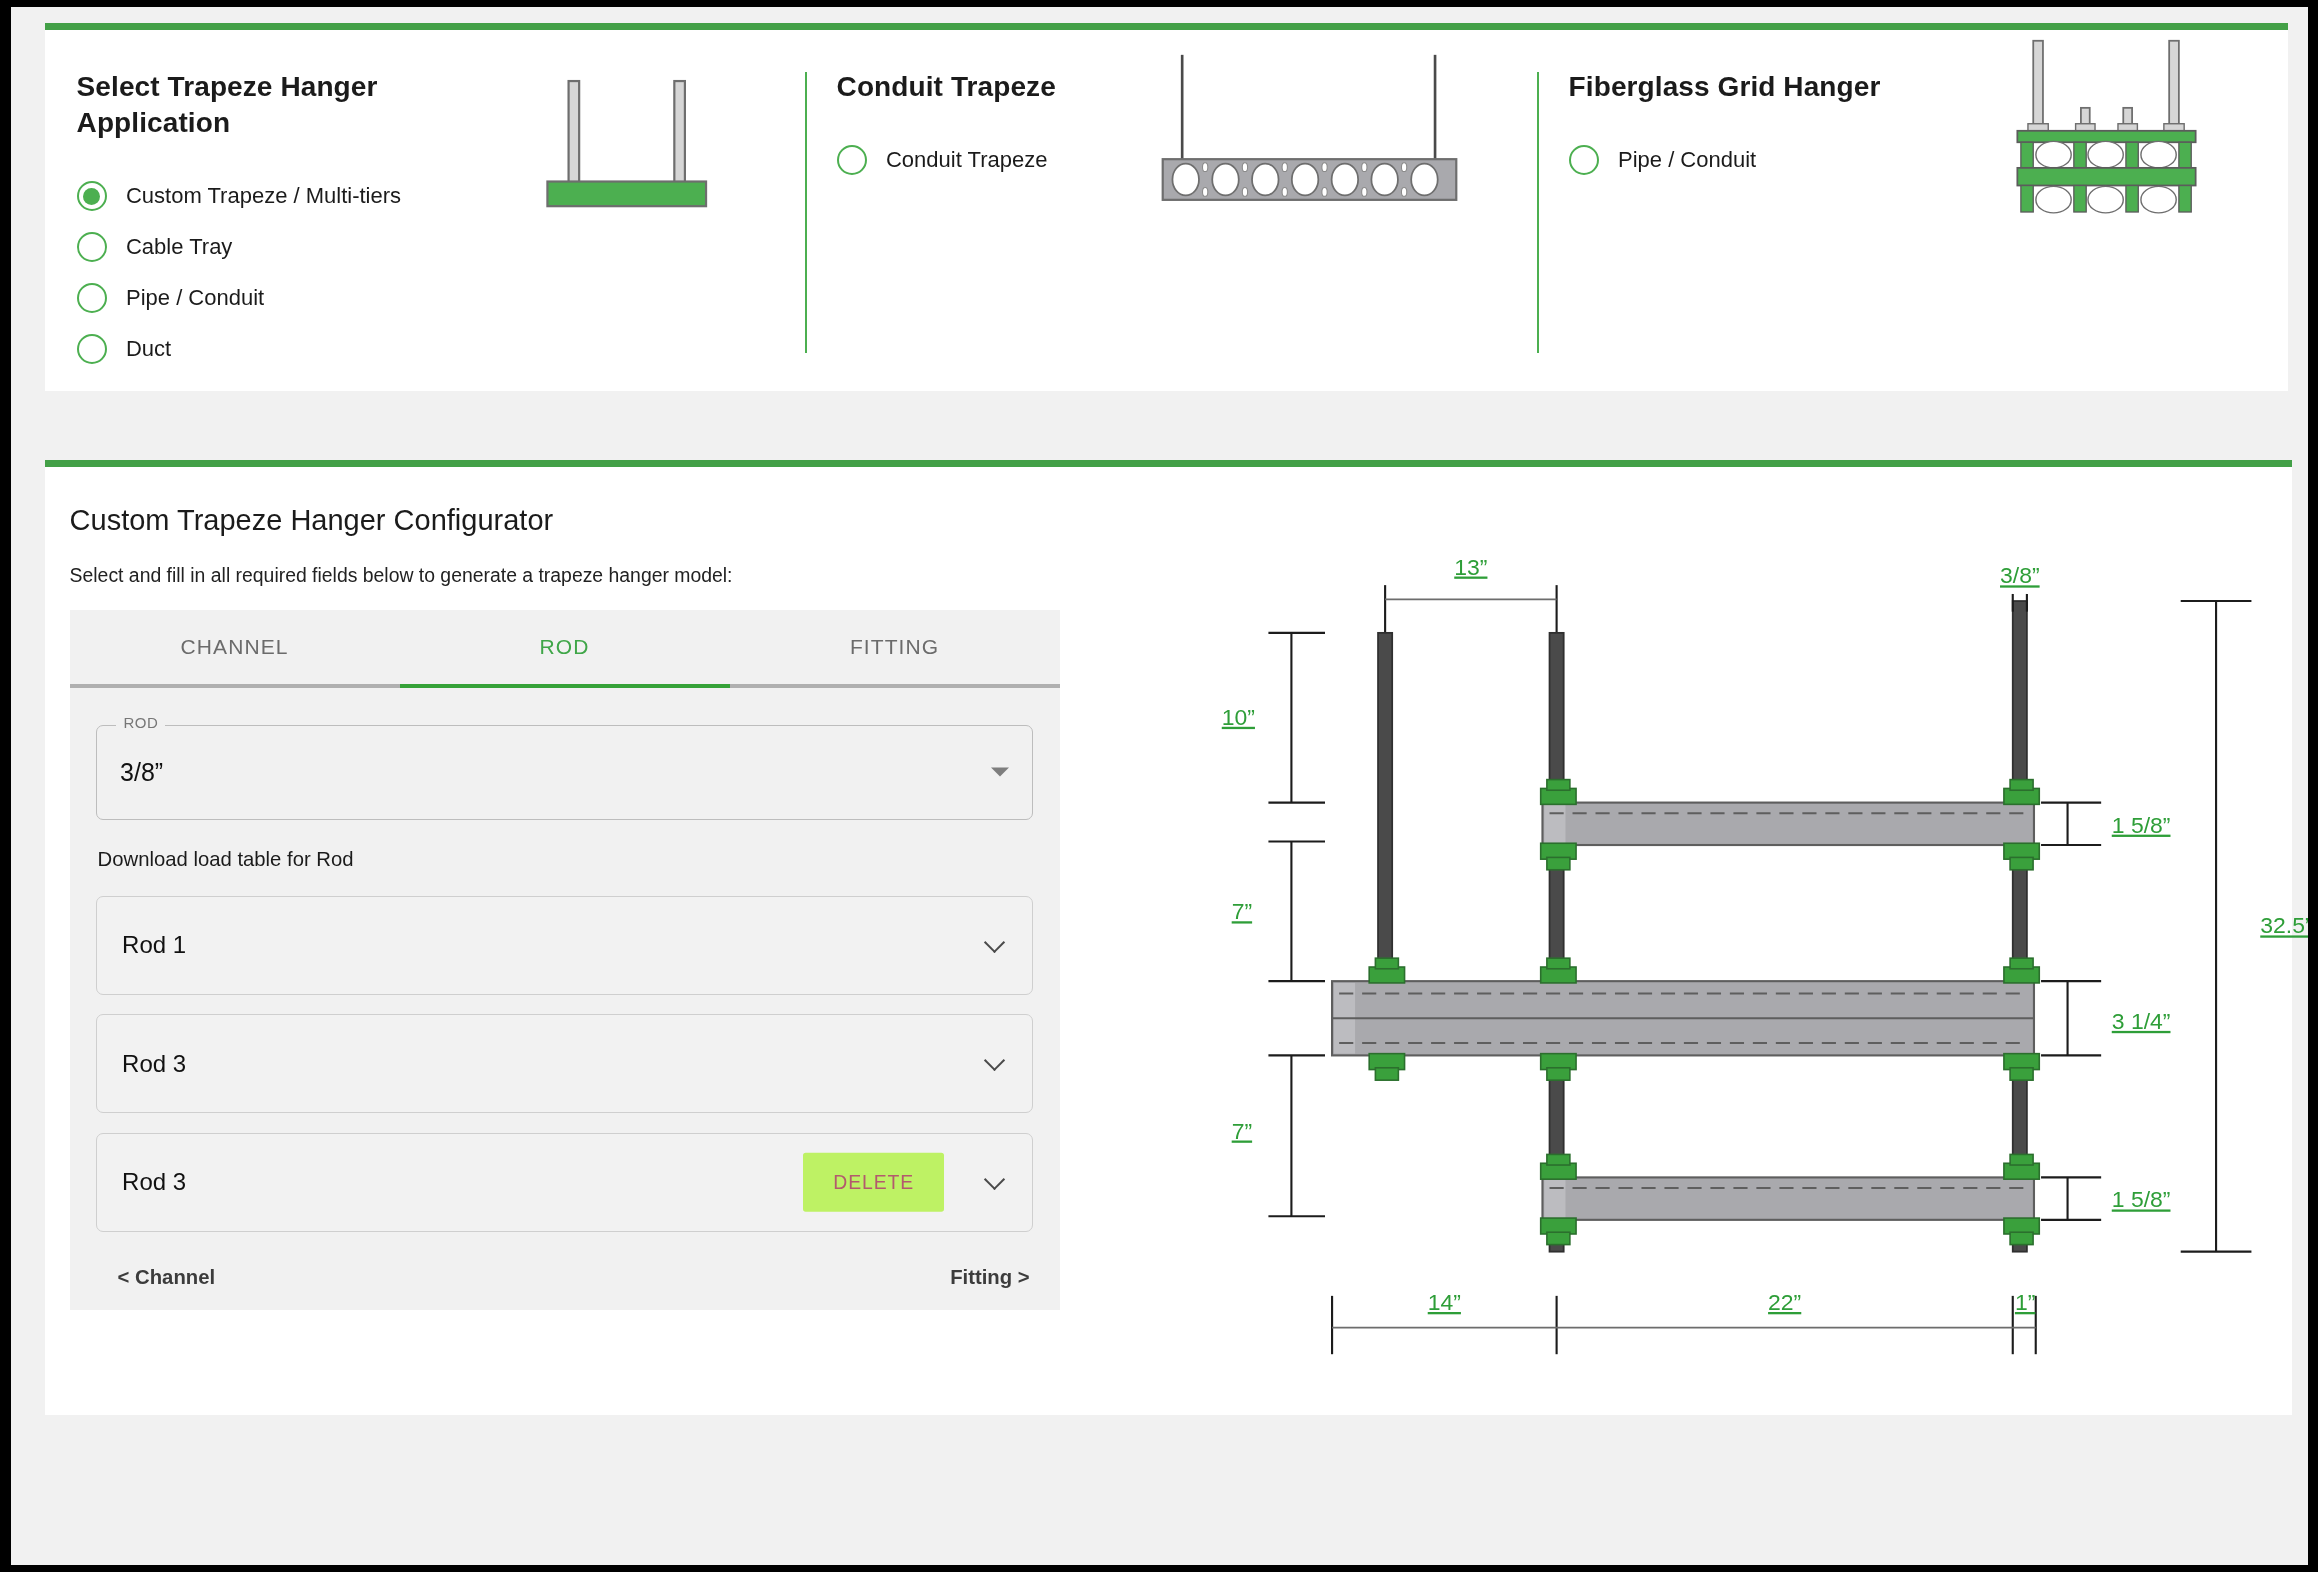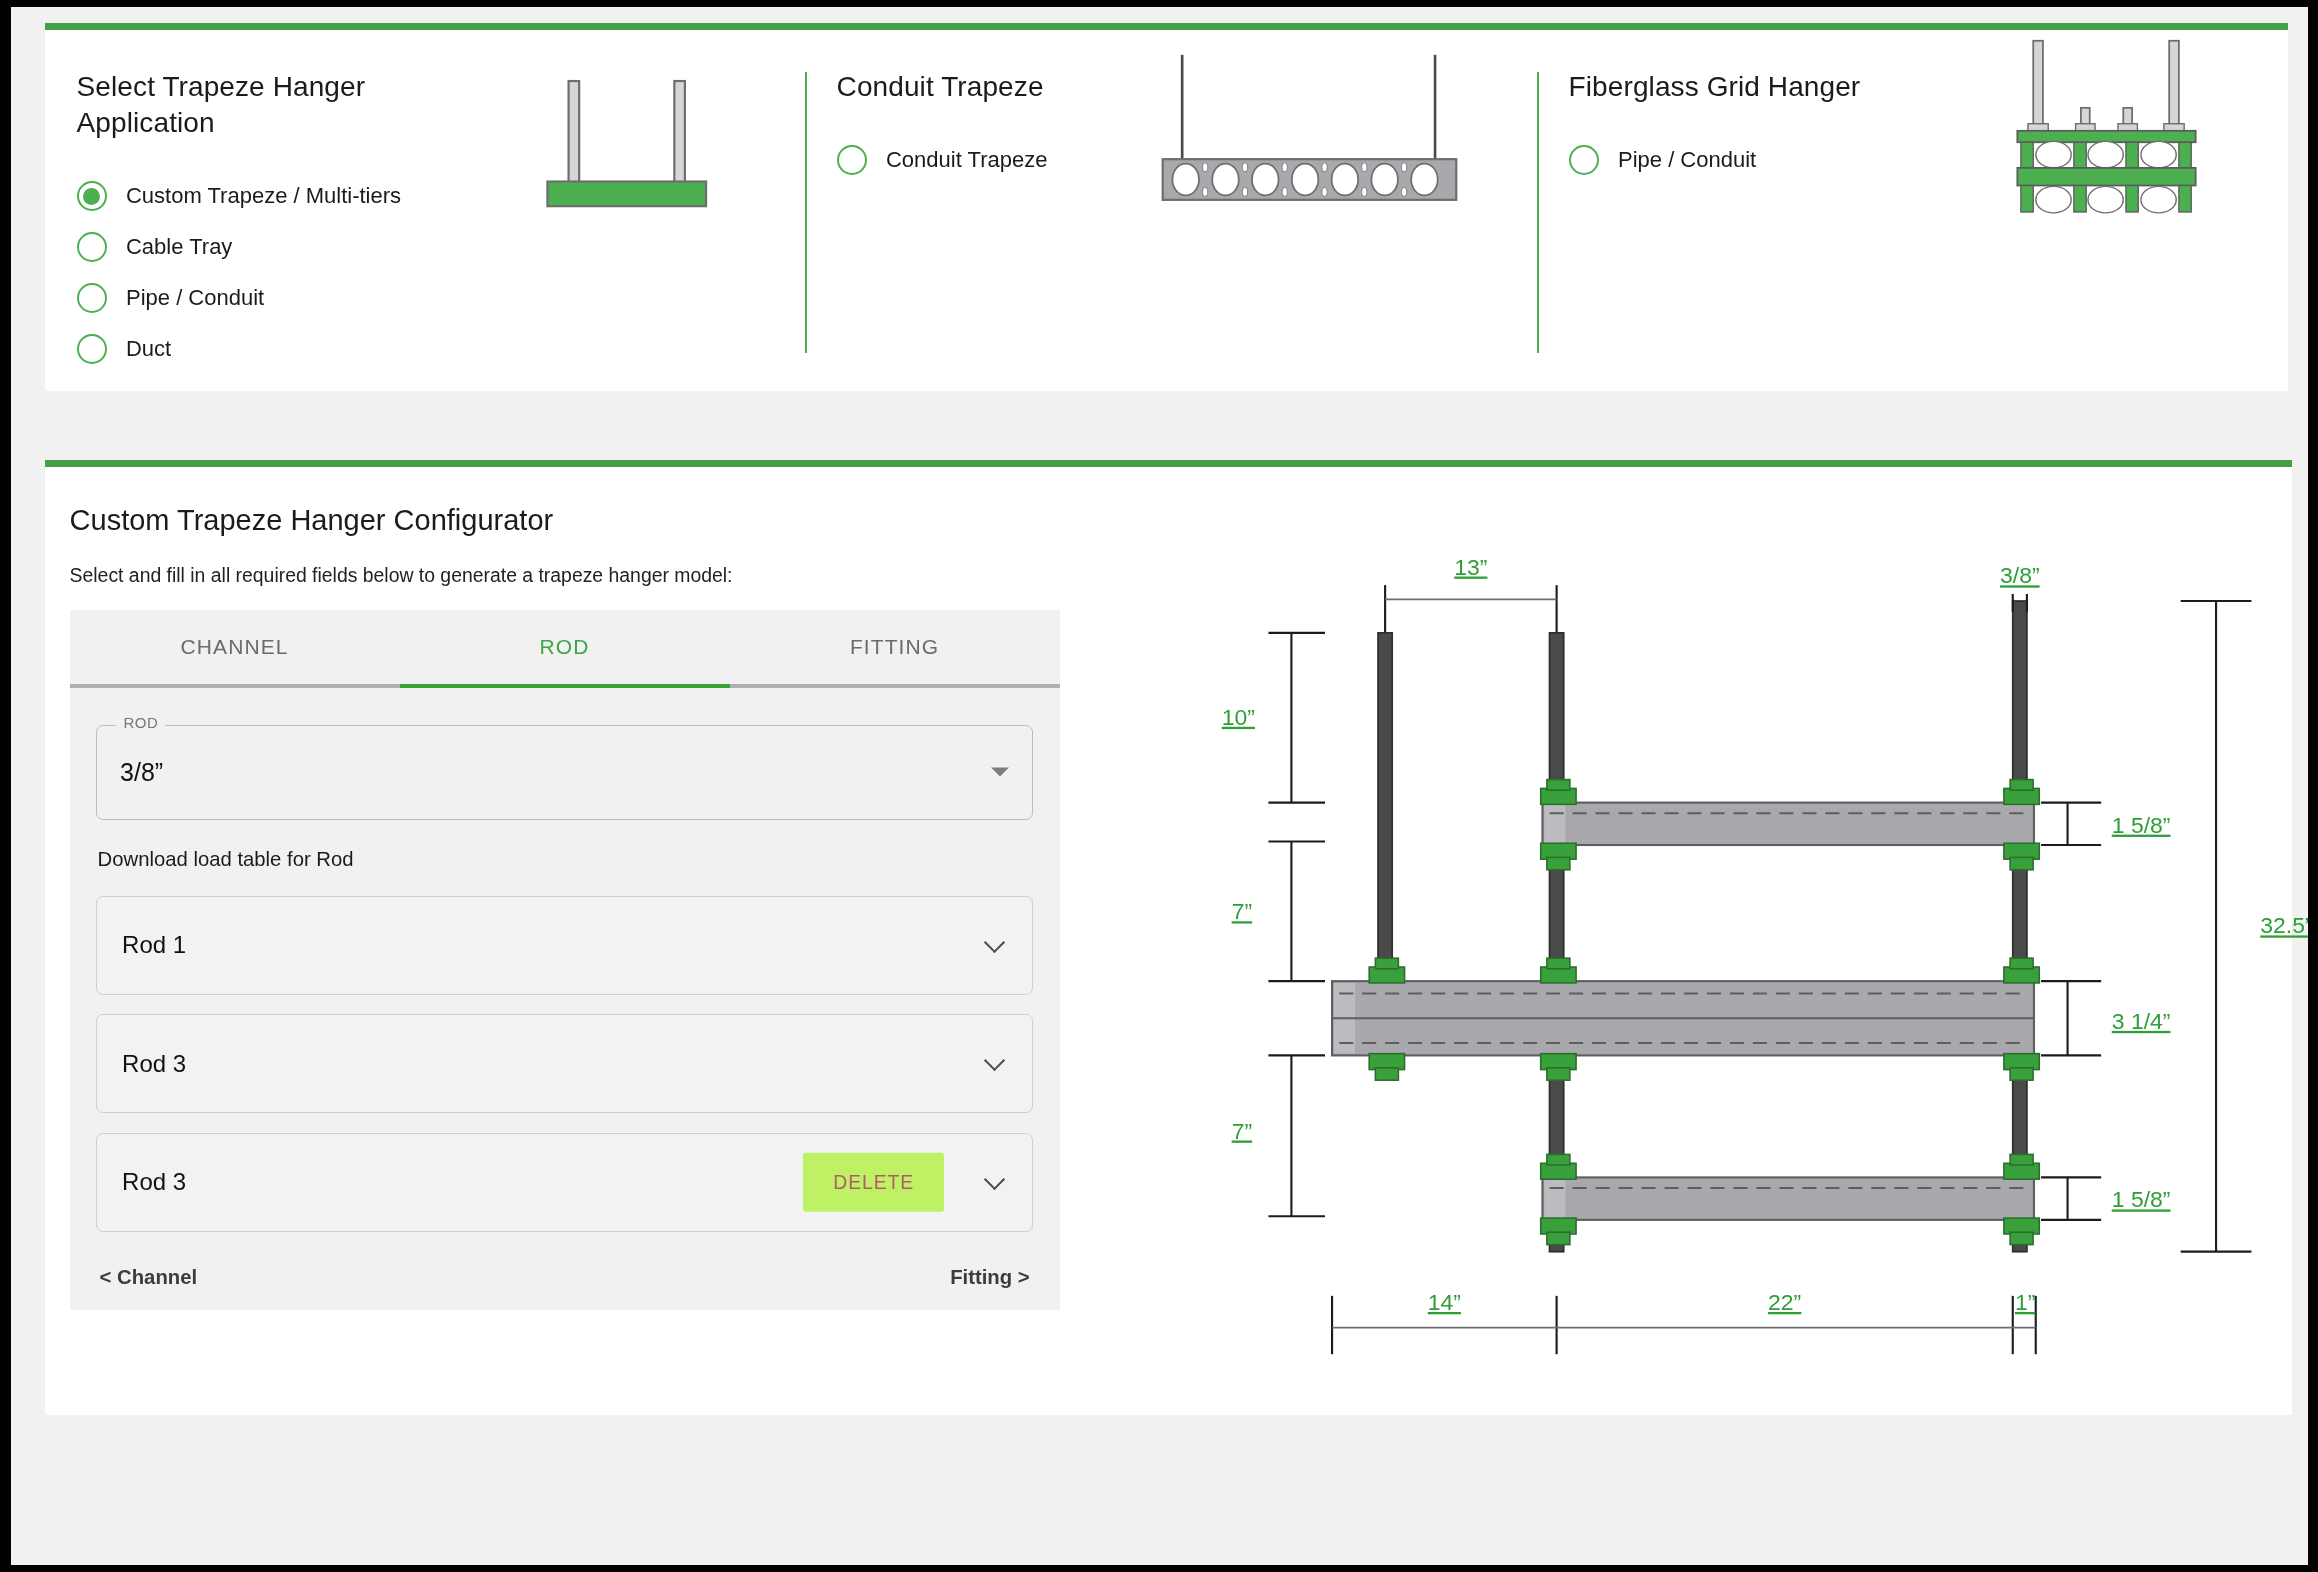--- a/index.html
+++ b/index.html
@@ -28,21 +28,21 @@
   .panes { display: flex; height: 100%; }
   .pane { position: relative; padding: 39px 0 0 32px; }
   .pane.p1 { width: 760px; }
   .pane.p2 { width: 732px; }
   .pane.p3 { width: 743px; }
   .pane-divider {
     position: absolute; left: 0; top: 42px;
     width: 2.7px; height: 281px; background: #4caf50;
   }
   .pane-title {
-    font-size: 28px; font-weight: 400; color: #1b1b1b;
+    font-size: 28px; font-weight: 700; color: #1b1b1b;
     line-height: 1.28; letter-spacing: 0.1px; max-width: 371px;
   }
   .radio-group { margin-top: 30px; }
   .radio-row { display: flex; align-items: center; height: 51px; }
   .radio {
     width: 30px; height: 30px; border-radius: 50%;
     border: 2.2px solid #4caf50; background: #fff;
     display: flex; align-items: center; justify-content: center;
     flex: none;
   }
@@ -124,21 +124,21 @@
     cursor: pointer;
   }
   .chev {
     position: absolute; right: 30px; top: 50%;
     width: 15px; height: 15px; margin-top: -10.6px;
     border-right: 2.7px solid #4a4a4a; border-bottom: 2.7px solid #4a4a4a;
     transform: rotate(45deg);
   }
   .nav-row {
     display: flex; justify-content: space-between;
-    margin: 34px 30px 0 30px;
+    margin: 34px 30px 0 48px;
     font-size: 20.3px; font-weight: bold; color: #3c3c3c;
   }
   .nav-row span { cursor: pointer; }
 
   
   .draw-col { flex: 1; position: relative; }
 
   
   .btn-row { position: absolute; left: 34px; top: 1432px; width: 2243px; display: flex; gap: 14px; }
   .big-btn {

